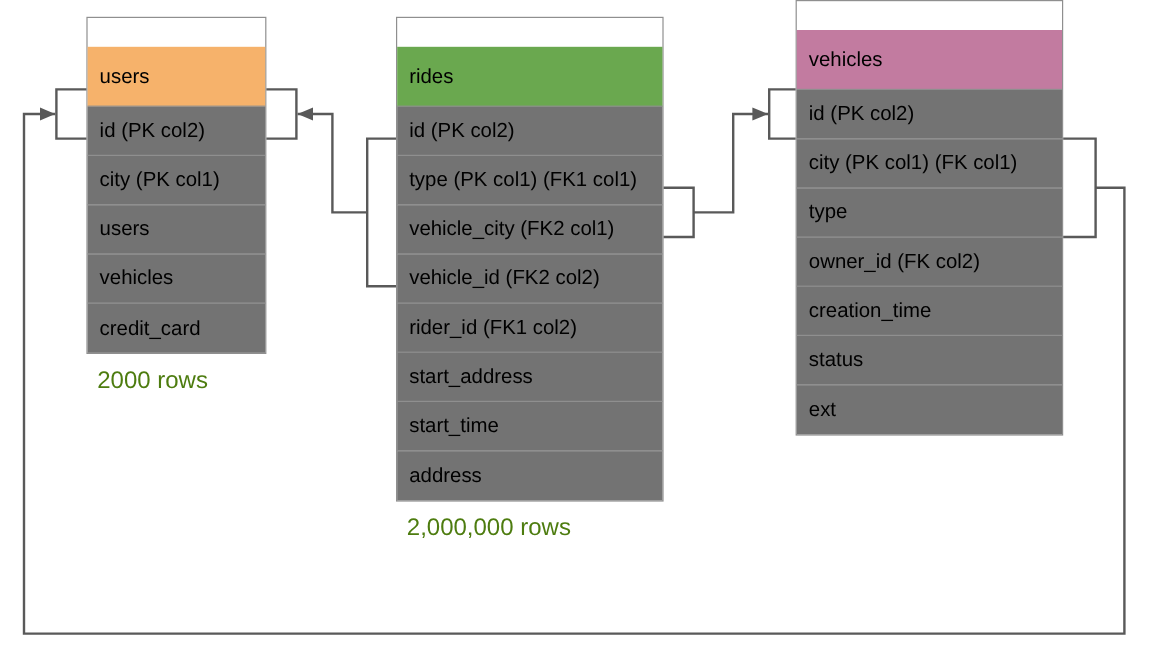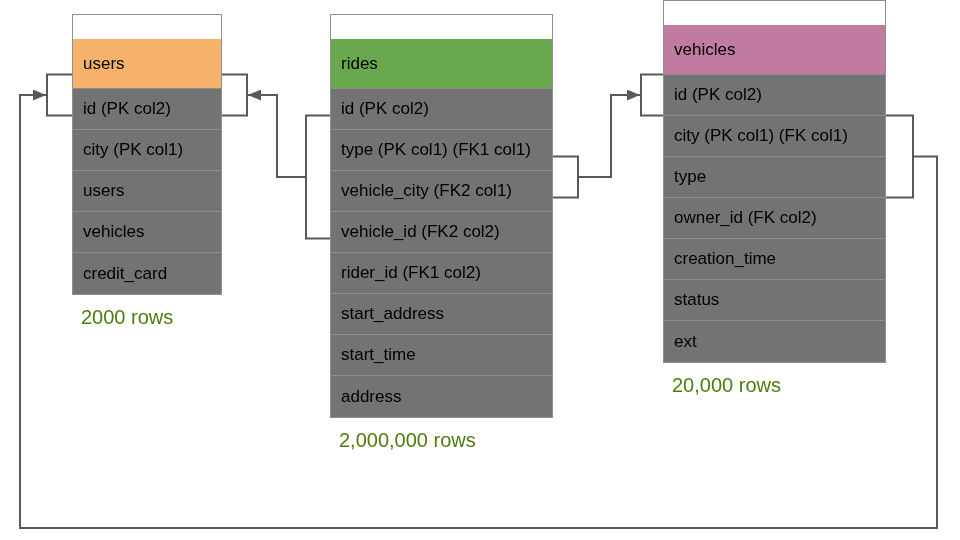--- a/index.html
+++ b/index.html
@@ -96,16 +96,15 @@
     <div class="tbox">
       <div class="thead" style="background-color: rgb(194, 123, 160);">vehicles</div>
       <div class="trow">id (PK col2)</div>
       <div class="trow">city (PK col1) (FK col1)</div>
       <div class="trow">type</div>
       <div class="trow">owner_id (FK col2)</div>
       <div class="trow">creation_time</div>
       <div class="trow">status</div>
       <div class="trow">ext</div>
     </div>
-    <div class="caption">20,000 rows</div>
   </div>
 
 </div>
 
 </body></html>

